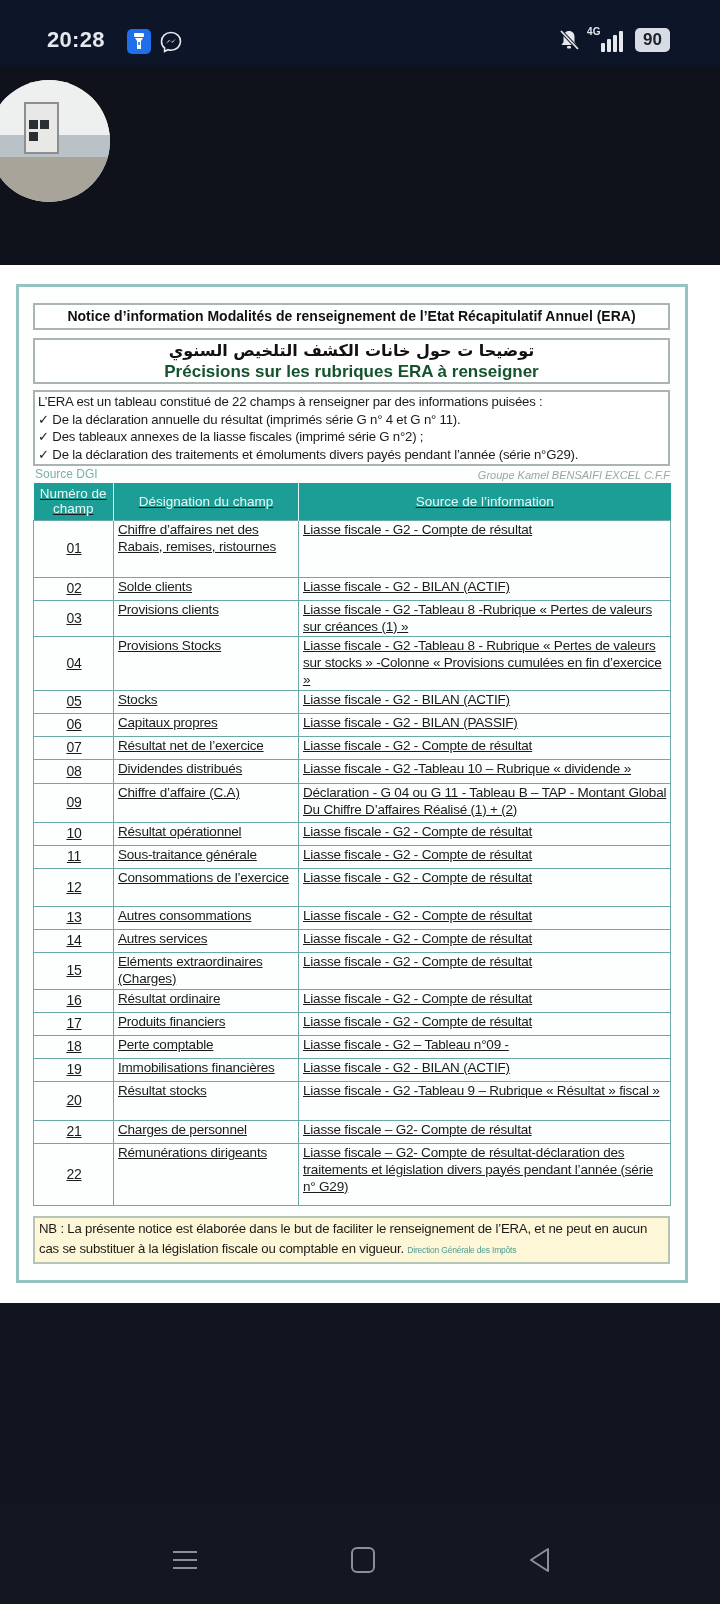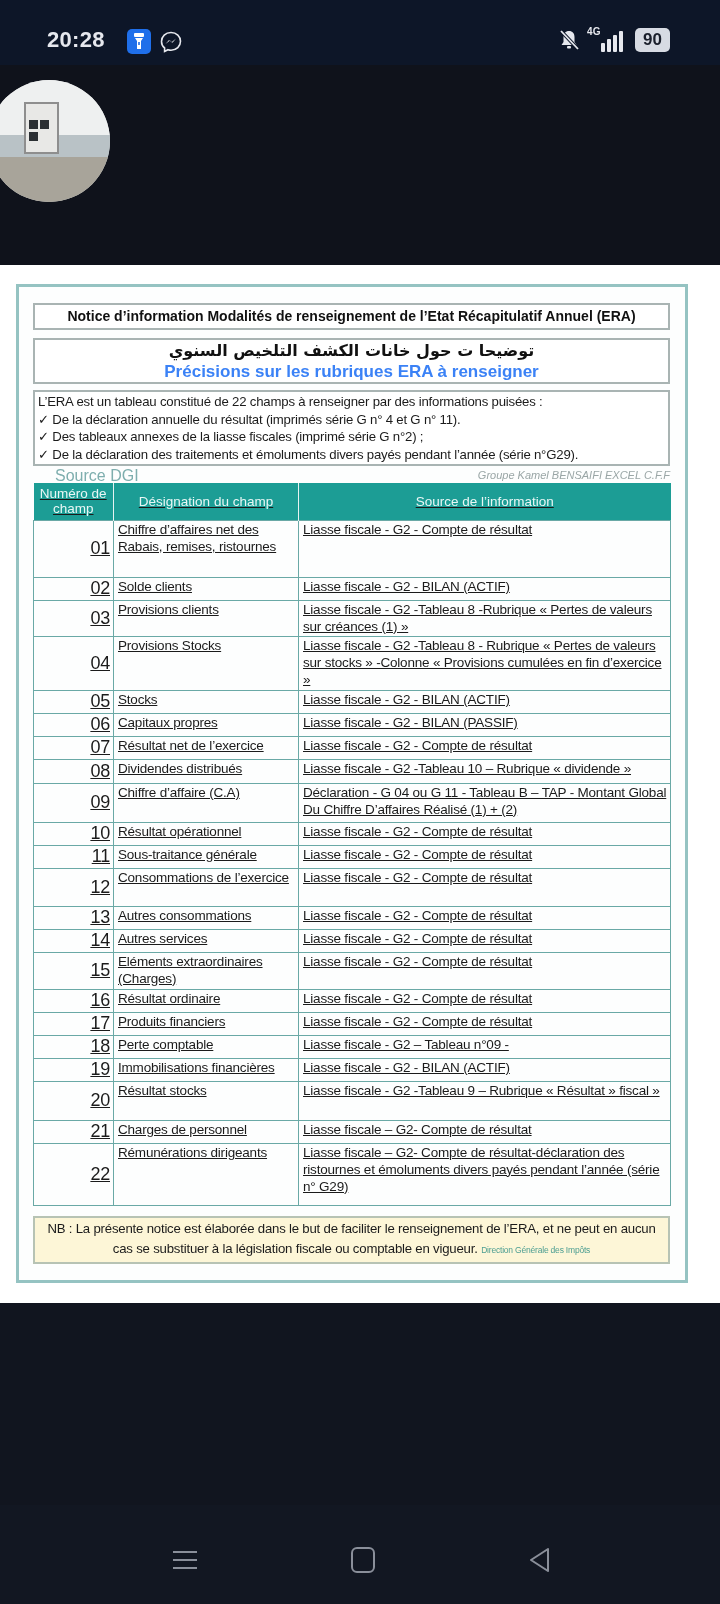--- a/index.html
+++ b/index.html
@@ -24,34 +24,34 @@
   .avatar .door .pane { position: absolute; width: 9px; height: 9px; background: #2b2f33; }
   .avatar .ring { position: absolute; left: -6px; top: -6px; width: 134px; height: 134px; border-radius: 50%; border: 5px solid transparent; border-left-color: #3159c4; border-top-color: #3159c4; transform: rotate(-25deg); }
 
   .content { position: absolute; left: 0; top: 265px; width: 720px; height: 1038px; background: #ffffff; }
   .frame { position: absolute; left: 16px; top: 19px; width: 672px; height: 999px; border: 3px solid #95c3c2; background: #fdfefe; }
 
   .box { position: absolute; left: 14px; width: 637px; border: 2px solid #a9b4b3; background: #fff; }
   .title-box { top: 16px; height: 27px; font-weight: bold; font-size: 14px; text-align: center; line-height: 23px; color: #111; }
   .subtitle-box { top: 51px; height: 46px; text-align: center; }
   .subtitle-box .ar { font-size: 16px; font-weight: bold; color: #111; line-height: 22px; direction: rtl; font-family: "DejaVu Sans", sans-serif; }
-  .subtitle-box .fr { font-size: 17px; font-weight: bold; color: #3b82f6; line-height: 19px; }
+  .subtitle-box .fr { font-size: 17px; font-weight: bold; color: #14532d; line-height: 19px; }
   .intro-box { top: 103px; height: 76px; padding: 1px 3px; font-size: 13.2px; line-height: 17.5px; color: #1b1b1b; letter-spacing: -0.2px; }
   .source-row { position: absolute; left: 16px; width: 635px; top: 181px; height: 15px; font-size: 12.5px; }
-  .source-left { position: absolute; left: 0; top: -1px; color: #7eaeae; font-size: 16px; margin-left: 20px; }
+  .source-left { position: absolute; left: 0; top: -1px; color: #7eaeae; font-size: 12px; }
   .source-right { position: absolute; right: 0; top: 1px; color: #9aa6a6; font-style: italic; font-size: 11px; }
 
   table.era { position: absolute; left: 14px; top: 196px; width: 637px; border-collapse: collapse; table-layout: fixed; font-size: 13.5px; color: #1b1b1b; text-decoration: underline; }
   table.era th { background: #1c9d95; color: #e9f7f5; font-weight: normal; font-size: 13.5px; line-height: 15px; height: 37px; border-right: 1px solid #e6f3f2; }
   table.era th:last-child { border-right: none; }
   table.era td { border: 1px solid #6aa9a6; vertical-align: top; padding: 0 3px 0 4px; line-height: 17px; letter-spacing: -0.2px; }
-  table.era td.num { text-align: right; vertical-align: middle; font-size: 18px; }
+  table.era td.num { text-align: center; vertical-align: middle; font-size: 14px; }
   table.era tr { border-bottom: 1px solid #6aa9a6; }
 
-  .nb-box { position: absolute; left: 14px; top: 929px; width: 637px; height: 48px; border: 2px solid #b7c3b4; background: #fdf6d7; padding: 1px 4px; font-size: 13.2px; line-height: 20px; color: #1b1b1b; letter-spacing: -0.2px; text-align: center; }
+  .nb-box { position: absolute; left: 14px; top: 929px; width: 637px; height: 48px; border: 2px solid #b7c3b4; background: #fdf6d7; padding: 1px 4px; font-size: 13.2px; line-height: 20px; color: #1b1b1b; letter-spacing: -0.2px; }
   .nb-box .dgi { color: #4d9e92; font-size: 8.5px; }
 
   .dark-bottom { position: absolute; left: 0; top: 1303px; width: 720px; height: 301px; background: #11151f; }
   .navbar { position: absolute; left: 0; top: 1505px; width: 720px; height: 99px; background: #121722; }
   .nav-btn { position: absolute; top: 1545px; width: 30px; height: 30px; }
 </style>
 </head>
 <body>
 
 <div class="statusbar">
@@ -239,21 +239,21 @@
             <td>Liasse fiscale - G2 -Tableau 9 – Rubrique « Résultat » fiscal »</td>
           </tr>
         <tr style="height:23px">
             <td class="num">21</td>
             <td>Charges de personnel</td>
             <td>Liasse fiscale – G2- Compte de résultat</td>
           </tr>
         <tr style="height:62px">
             <td class="num">22</td>
             <td>Rémunérations dirigeants</td>
-            <td>Liasse fiscale – G2- Compte de résultat-déclaration des ristournes et émoluments divers payés pendant l’année (série n° G29)</td>
+            <td>Liasse fiscale – G2- Compte de résultat-déclaration des traitements et législation divers payés pendant l’année (série n° G29)</td>
           </tr>
       </tbody>
     </table>
 
     <div class="nb-box">
       <span>NB : La présente notice est élaborée dans le but de faciliter le renseignement de l’ERA, et ne peut en aucun cas se substituer à la législation fiscale ou comptable en vigueur.</span>
       <span class="dgi">Direction Générale des Impôts</span>
     </div>
   </div>
 </div>

